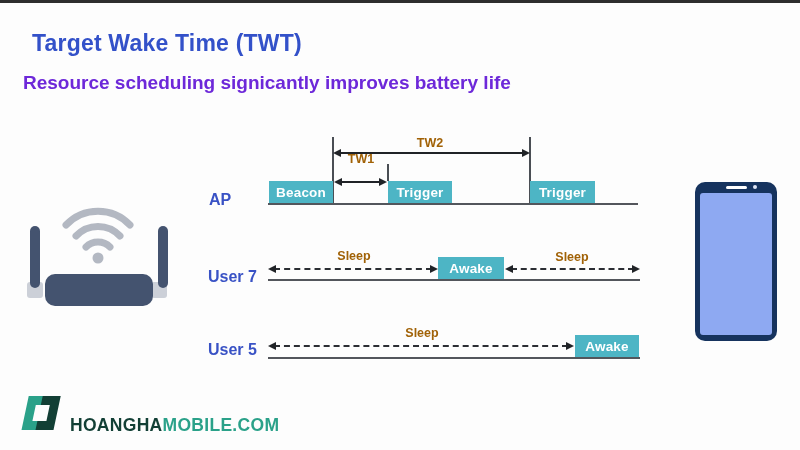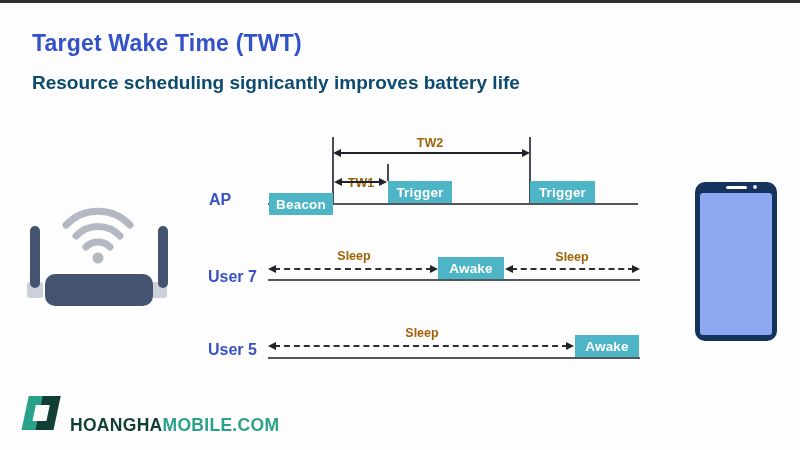--- a/index.html
+++ b/index.html
@@ -4,21 +4,21 @@
 <style>
   html,body{margin:0;padding:0;background:#e8e8e8;}
   .stage{
     position:relative;width:800px;height:450px;margin:0 auto;
     background:#fdfdfd;overflow:hidden;
     font-family:"Liberation Sans","DejaVu Sans",sans-serif;
   }
   .topbar{position:absolute;left:0;top:0;width:800px;height:3px;background:#2e2e2e;}
 
   .title{position:absolute;left:32px;top:30px;font-size:23px;font-weight:800;color:#3351c9;letter-spacing:.2px;}
-  .subtitle{position:absolute;left:32px;top:72px;font-size:19px;font-weight:600;color:#0c4a6e;}
+  .subtitle{position:absolute;left:23px;top:72px;font-size:19px;font-weight:600;color:#6d28d9;}
 
   .row-label{position:absolute;font-size:16px;font-weight:700;color:#3952c5;}
   #lbl-ap{left:209px;top:191px;text-align:right;}
   #lbl-u1{left:208px;top:268px;}
   #lbl-u2{left:208px;top:341px;}
 
   .tline{position:absolute;height:2px;background:#53565c;}
   #ap-line{left:268px;top:203px;width:370px;}
   #u1-line{left:268px;top:279px;width:372px;}
   #u2-line{left:268px;top:357px;width:372px;}
@@ -26,41 +26,41 @@
   .vline{position:absolute;width:2px;background:#4a4e54;}
   #vl-a{left:332px;top:137px;height:66px;}
   #vl-b{left:387px;top:164px;height:17px;}
   #vl-c{left:529px;top:137px;height:66px;}
 
   .tbox{
     position:absolute;height:22px;background:#4db5c5;color:#fff;
     font-weight:700;font-size:13.5px;letter-spacing:.2px;
     display:flex;align-items:center;justify-content:center;
   }
-  #box-beacon{left:269px;top:181px;width:64px;margin-top:12px;}
+  #box-beacon{left:269px;top:181px;width:64px;}
   #box-trigger1{left:388px;top:181px;width:64px;}
   #box-trigger2{left:530px;top:181px;width:65px;}
   #box-awake1{left:438px;top:257px;width:66px;}
   #box-awake2{left:575px;top:335px;width:64px;}
 
   .arrow{position:absolute;display:flex;align-items:center;height:9px;}
   .arrow .shaft{flex:1;height:0;border-top:2px dashed #2b2e33;margin:0 -2px;}
   .arrow.solid .shaft{border-top:2px solid #202327;}
   .ah{width:0;height:0;border-top:4px solid transparent;border-bottom:4px solid transparent;z-index:2;}
   .ah.l{border-right:8px solid #202327;}
   .ah.r{border-left:8px solid #202327;}
   #tw2-arrow{left:333px;top:148px;width:197px;}
   #tw1-arrow{left:334px;top:177px;width:53px;}
   #u1-arrow-l{left:268px;top:264px;width:170px;}
   #u1-arrow-r{left:505px;top:264px;width:135px;}
   #u2-arrow{left:268px;top:341px;width:306px;}
 
   .mini-label{position:absolute;font-size:12.5px;font-weight:600;color:#a16207;text-align:center;}
   #tw2-label{left:405px;top:136px;width:50px;}
-  #tw1-label{left:335px;top:176px;width:52px;}
+  #tw1-label{left:335px;top:152px;width:52px;}
   #sleep1{left:322px;top:249px;width:64px;}
   #sleep2{left:540px;top:250px;width:64px;}
   #sleep3{left:390px;top:326px;width:64px;}
 
   #router{position:absolute;left:22px;top:196px;}
 
   #phone{position:absolute;left:695px;top:182px;width:82px;height:159px;background:#16335e;border-radius:10px;}
   #phone .screen{position:absolute;left:5px;right:5px;top:11px;bottom:6px;background:#8ea9f2;border-radius:3px;}
   #phone .speaker{position:absolute;left:31px;top:4px;width:21px;height:3px;background:#ffffff;border-radius:2px;}
   #phone .camera{position:absolute;left:58px;top:3px;width:4px;height:4px;background:#dfe6f5;border-radius:50%;}

